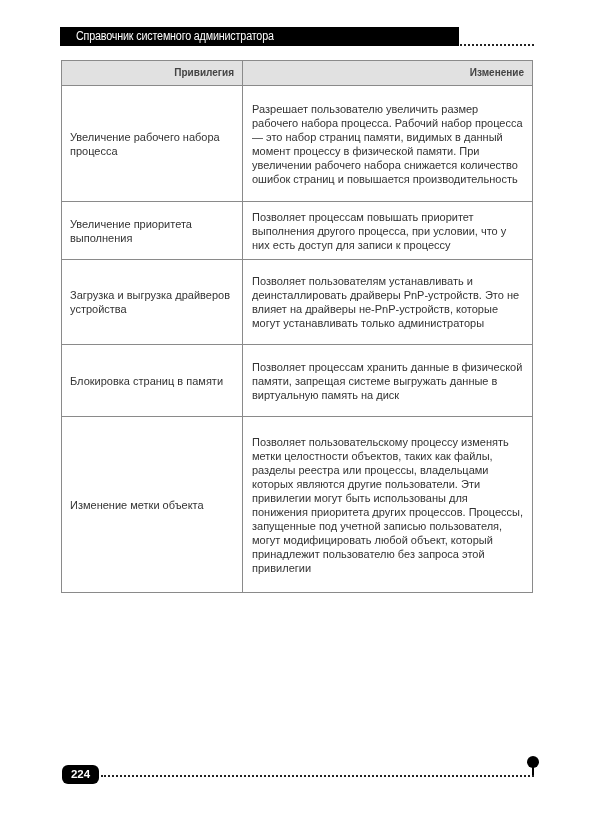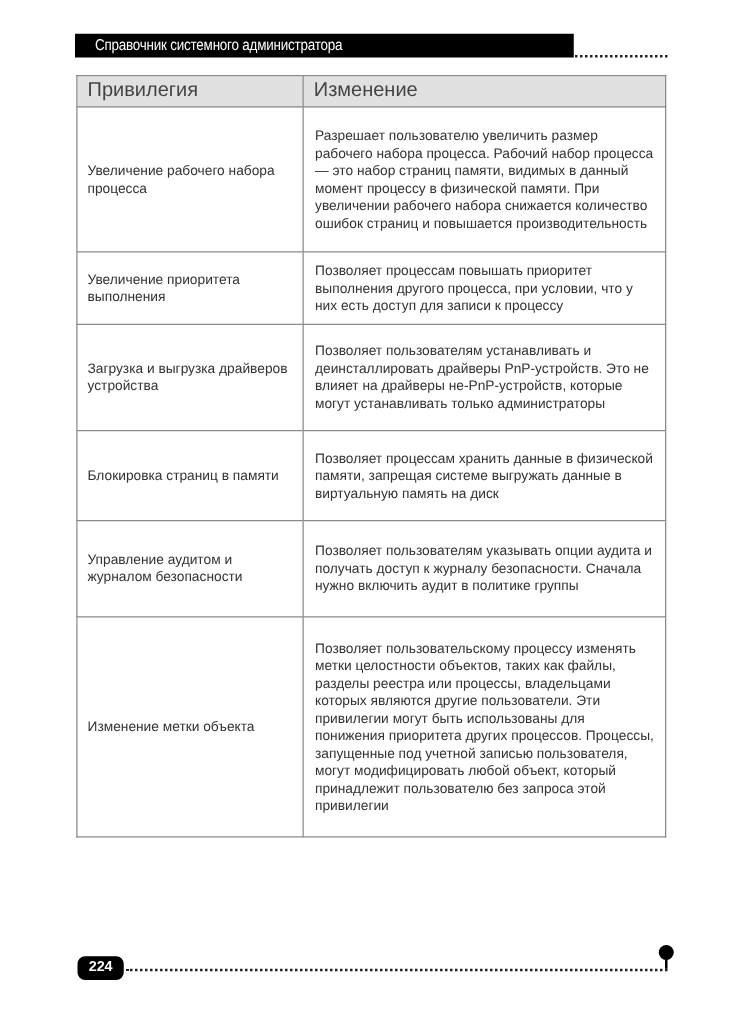--- a/index.html
+++ b/index.html
@@ -56,24 +56,24 @@
       line-height: 14px;
     }
     .table th, .table td {
       border: 1px solid #8a8a8a;
       vertical-align: middle;
       padding: 0 8px;
     }
     .table th {
       background: #e1e1e1;
       height: 24px;
-      font-weight: normal;
+      font-weight: bold;
       color: #444;
-      font-size: 16px;
-      text-align: left;
+      font-size: 10px;
+      text-align: right;
     }
     .table td {
       color: #333;
     }
     .table td.desc {
       padding-left: 9px;
       padding-right: 6px;
     }
     .col-priv { width: 181px; }
     .col-desc { width: 290px; }
@@ -146,24 +146,20 @@
       <td class="desc">Позволяет процессам повышать приоритет выполнения другого процесса, при условии, что у них есть доступ для записи к процессу</td>
     </tr>
     <tr style="height:85px">
       <td>Загрузка и выгрузка драйверов устройства</td>
       <td class="desc">Позволяет пользователям устанавливать и деинсталлировать драйверы PnP-устройств. Это не влияет на драйверы не-PnP-устройств, которые могут устанавливать только администраторы</td>
     </tr>
     <tr style="height:72px">
       <td>Блокировка страниц в памяти</td>
       <td class="desc">Позволяет процессам хранить данные в физической памяти, запрещая системе выгружать данные в виртуальную память на диск</td>
     </tr>
-    <tr style="height:77px">
-      <td>Управление аудитом и журналом безопасности</td>
-      <td class="desc">Позволяет пользователям указывать опции аудита и получать доступ к журналу безопасности. Сначала нужно включить аудит в политике группы</td>
-    </tr>
     <tr style="height:176px">
       <td>Изменение метки объекта</td>
       <td class="desc">Позволяет пользовательскому процессу изменять метки целостности объектов, таких как файлы, разделы реестра или процессы, владельцами которых являются другие пользователи. Эти привилегии могут быть использованы для понижения приоритета других процессов. Процессы, запущенные под учетной записью пользователя, могут модифицировать любой объект, который принадлежит пользователю без запроса этой привилегии</td>
     </tr>
   </tbody>
 </table>
 
 <div class="footer-badge">
   <span>224</span>
 </div>

